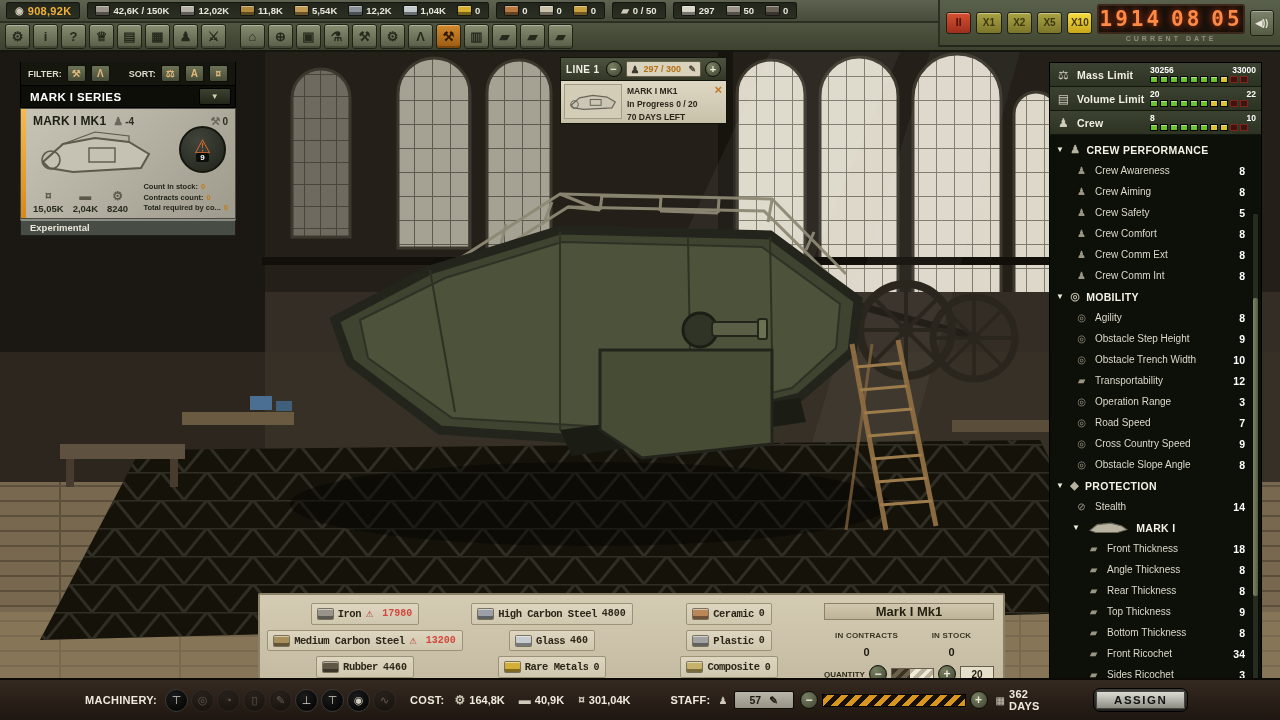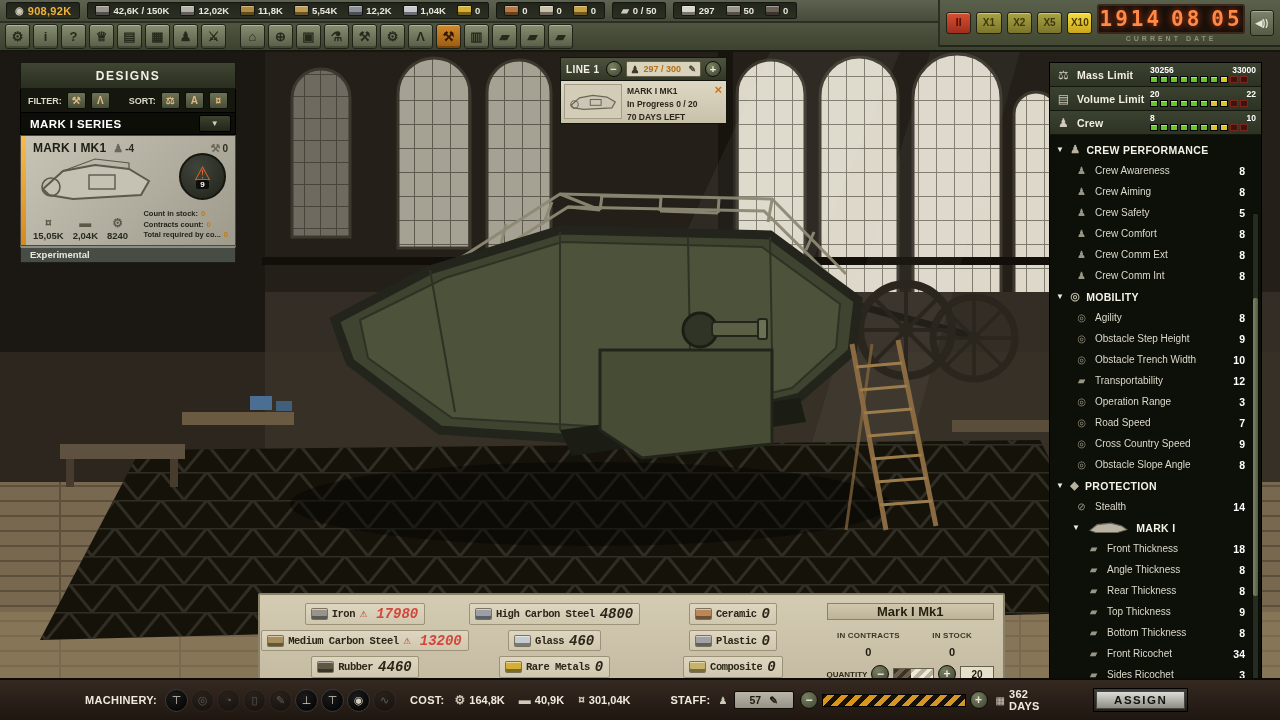--- a/index.html
+++ b/index.html
@@ -148,21 +148,21 @@
   .mcol { display:flex; flex-direction:column; gap:5px;align-items:center; }
   .mcol.w1{ width:192px; } .mcol.w2{ width:172px; } .mcol.w3{ width:178px; }
   .mrow { height:23px; background:linear-gradient(#ded6c0,#cfc7ae); border:1px solid #9b9278; border-radius:2px;
     display:flex; align-items:center; gap:5px; padding:0 6px;
     font-family:"Liberation Mono", monospace; font-size:10.5px; font-weight:bold; color:#2c2518; }
   .m-ic { width:15px; height:10px; border-radius:1px; flex:none;
     box-shadow:inset 0 -3px rgba(0,0,0,.4), inset 0 1px rgba(255,255,255,.5), 0 0 0 1px rgba(60,50,30,.6); }
   .m-name { flex:1; white-space:nowrap; overflow:hidden; letter-spacing:-.5px; }
   .m-tri { display:none; color:#b03028; font-size:12px; margin-right:4px; }
   .mrow.warn .m-tri { display:inline; }
-  .m-val { font-size:14px;font-style:italic; }
+  .m-val { font-size:10px; }
   .mrow.warn .m-val { color:#d2473c; }
 
   .prod { width:176px; display:flex; flex-direction:column; gap:4px; margin-left:1px; }
   .p-title { height:23px; background:linear-gradient(#d0c7ae,#bcb398); border:1px solid #8a8168;
     display:flex; align-items:center; justify-content:center; font-size:13px; font-weight:800; color:#241f0f; }
   .p-mid { display:flex; }
   .p-cell { flex:1; text-align:center; }
   .p-lab { font-size:8px; font-weight:800; color:#3c3620; letter-spacing:.2px; }
   .p-val { font-size:11px; font-weight:800; color:#1e1a0c; }
   .p-qty { display:flex; align-items:center; gap:4px; margin-top:1px; }
@@ -188,21 +188,21 @@
     display:flex; align-items:center; justify-content:center; opacity:.32; }
   .mbtn.active { opacity:1; }
   .cg { display:flex; align-items:center; gap:4px; font-size:11px; font-weight:800; }
   .cg .ico-g { font-size:12px; }
   .s-in { width:64px; height:18px; margin-left:6px; background:linear-gradient(#bab6aa,#979286);
     border:1px solid #0e0c08; border-radius:2px; display:flex; align-items:center; justify-content:center; gap:8px;
     color:#1d1a12; font-size:10.5px; font-weight:800; cursor:text; }
   .hz { width:152px; height:13px; border:1px solid #000; cursor:pointer;
     background:repeating-linear-gradient(-45deg,#d8961e 0 5px,#17110a 5px 10px); }
   .assign-wrap { width:100px; height:24px; margin-left:34px; margin-right:92px; padding:2px;
-    background:linear-gradient(#3e3e3a,#201f1b); border:1px solid #000; border-radius:0; }
+    background:linear-gradient(#3e3e3a,#201f1b); border:1px solid #000; border-radius:7px; }
   .assign { width:100%; height:100%; background:linear-gradient(#dcdcd6,#8d8d85); border:1px solid #47463f;
     display:flex; align-items:center; justify-content:center; cursor:pointer;
     font-size:11.5px; font-weight:800; letter-spacing:1.5px; color:#131310; }
 </style>
 </head>
 <body>
 
 <div id="app">
 
   <div class="viewport">
@@ -498,21 +498,20 @@
           <span>▰</span>
         </span>
 
         <span class="tbb">
           <span>▰</span>
         </span>
       </div>
   </div>
 
   <div class="designs">
-    <div class="d-head">DESIGNS</div>
     <div class="d-filter">
       <span>FILTER:</span>
       <span class="fbtn">⚒</span>
       <span class="fbtn">Λ</span>
       <span class="sortlab">SORT:</span>
       <span class="fbtn">⚖</span>
       <span class="fbtn">A</span>
       <span class="fbtn">¤</span>
     </div>
     <div class="d-series">

